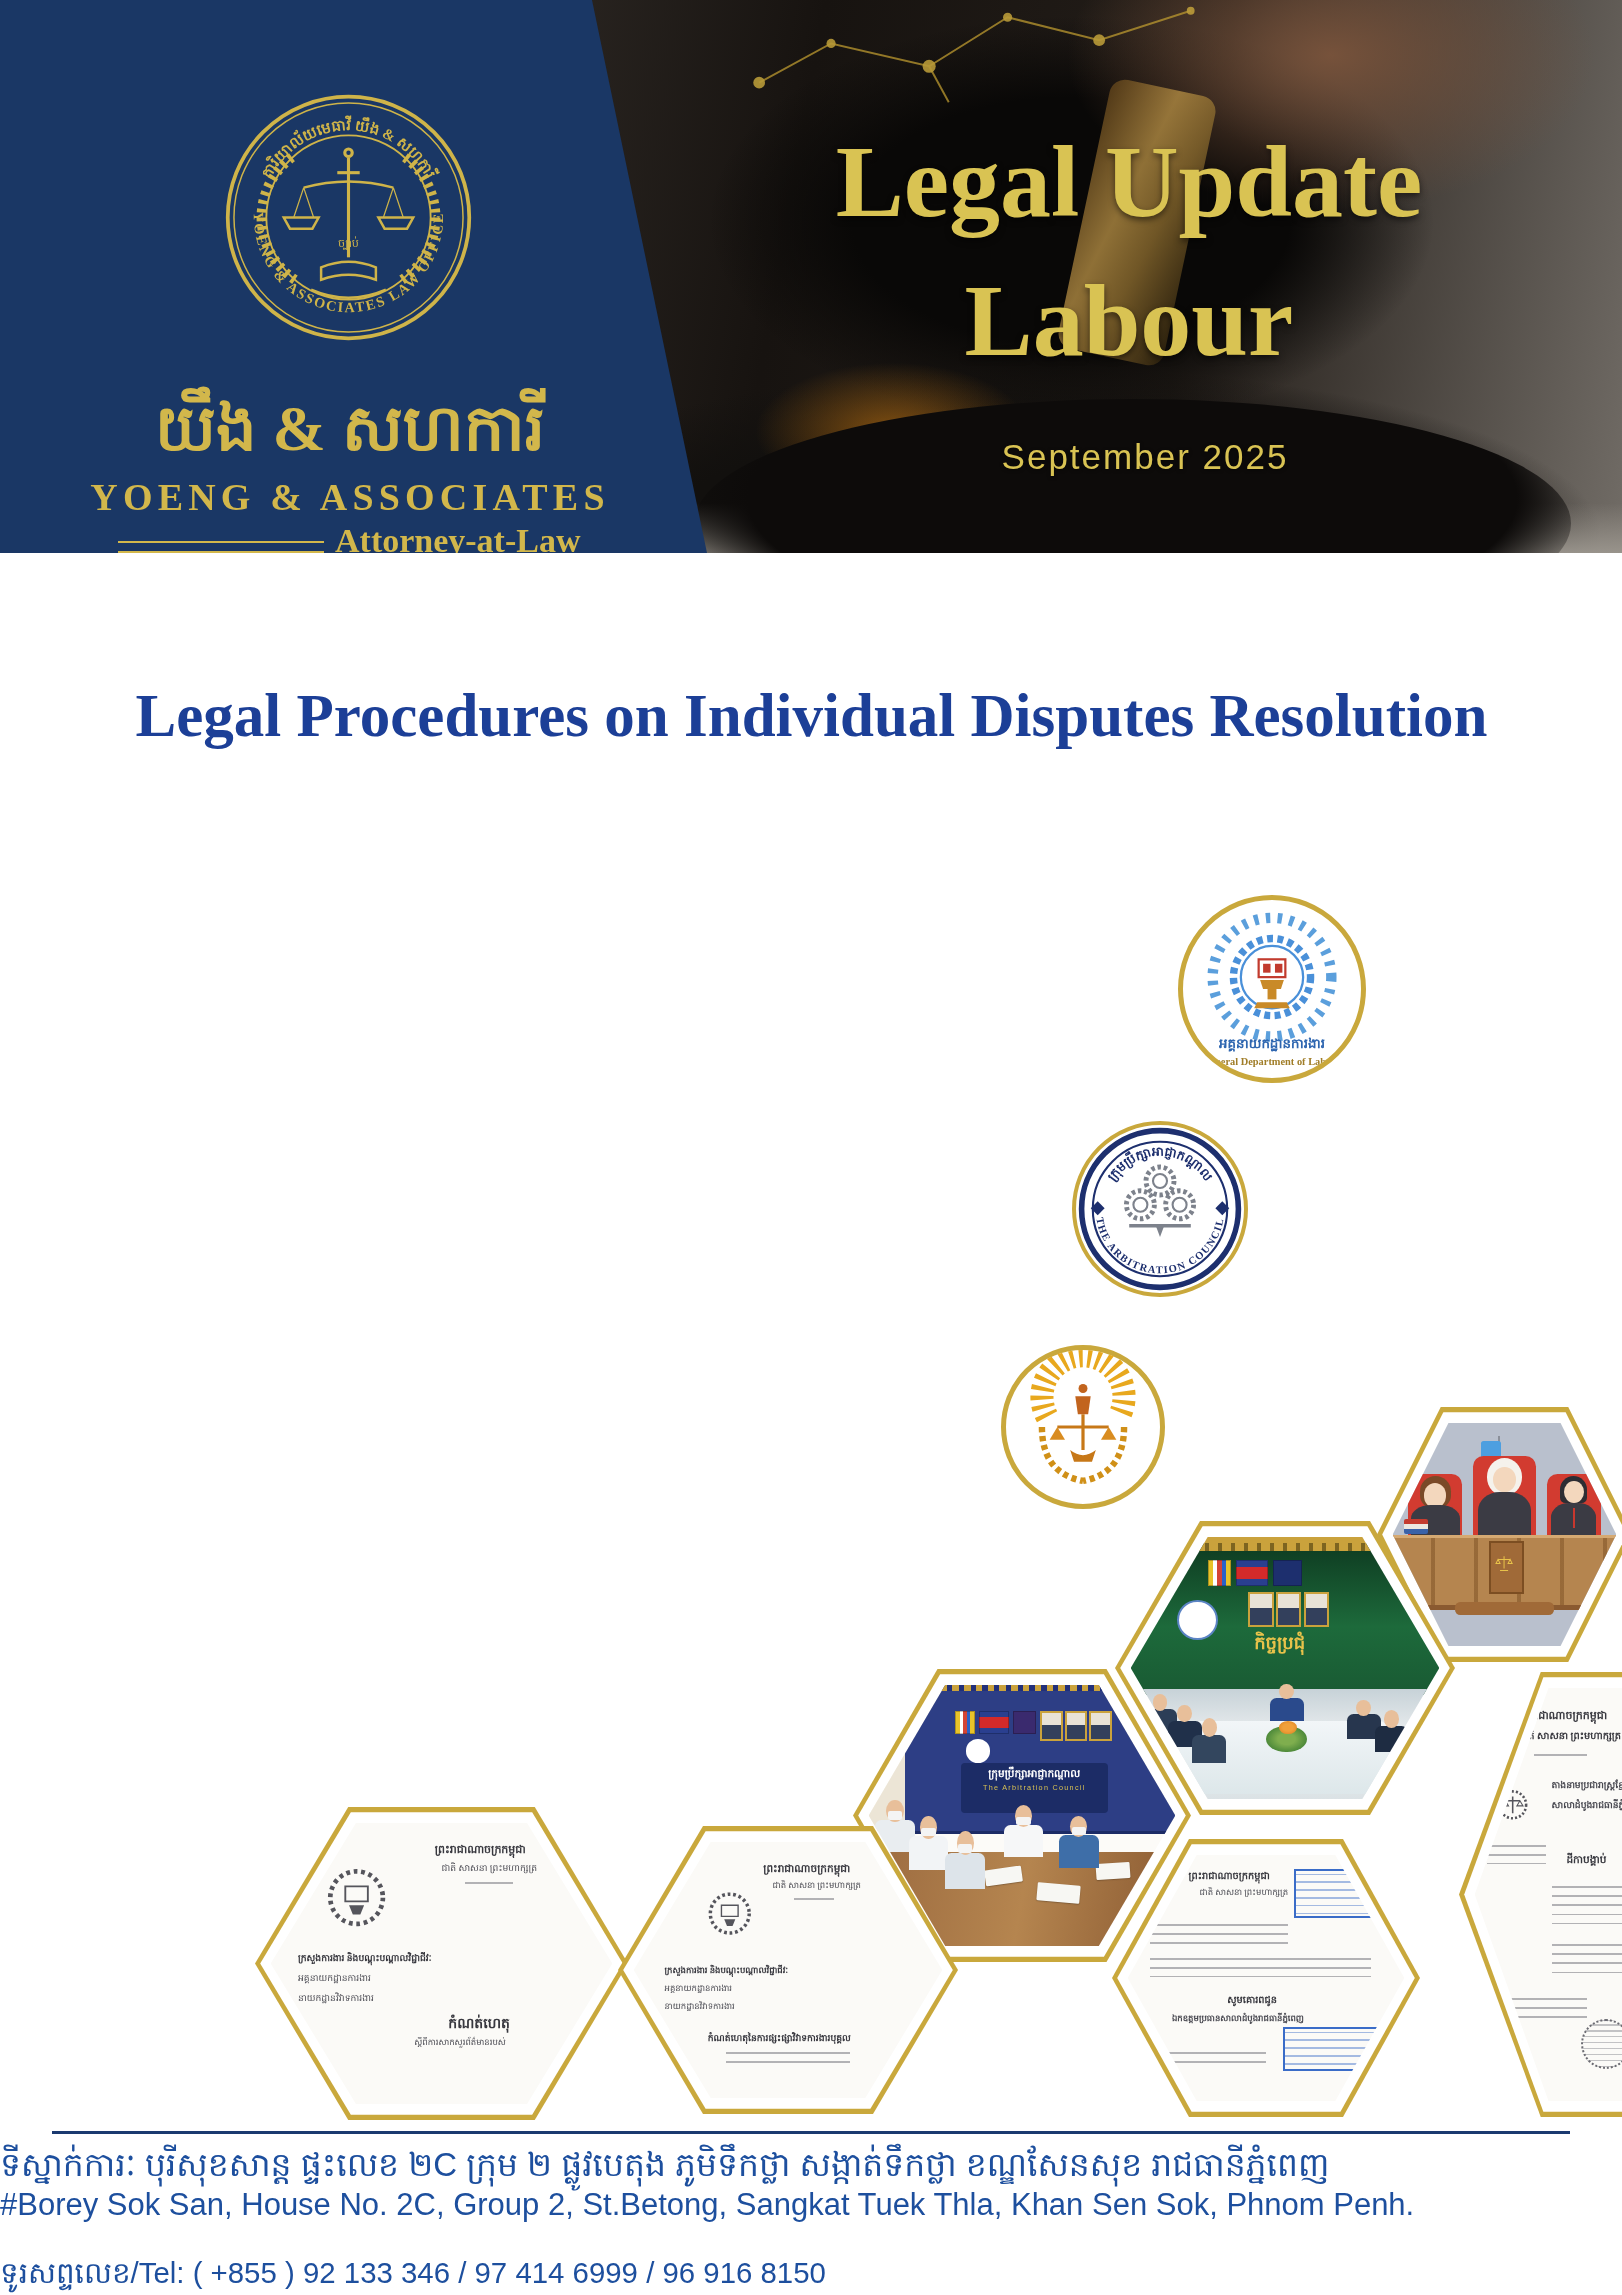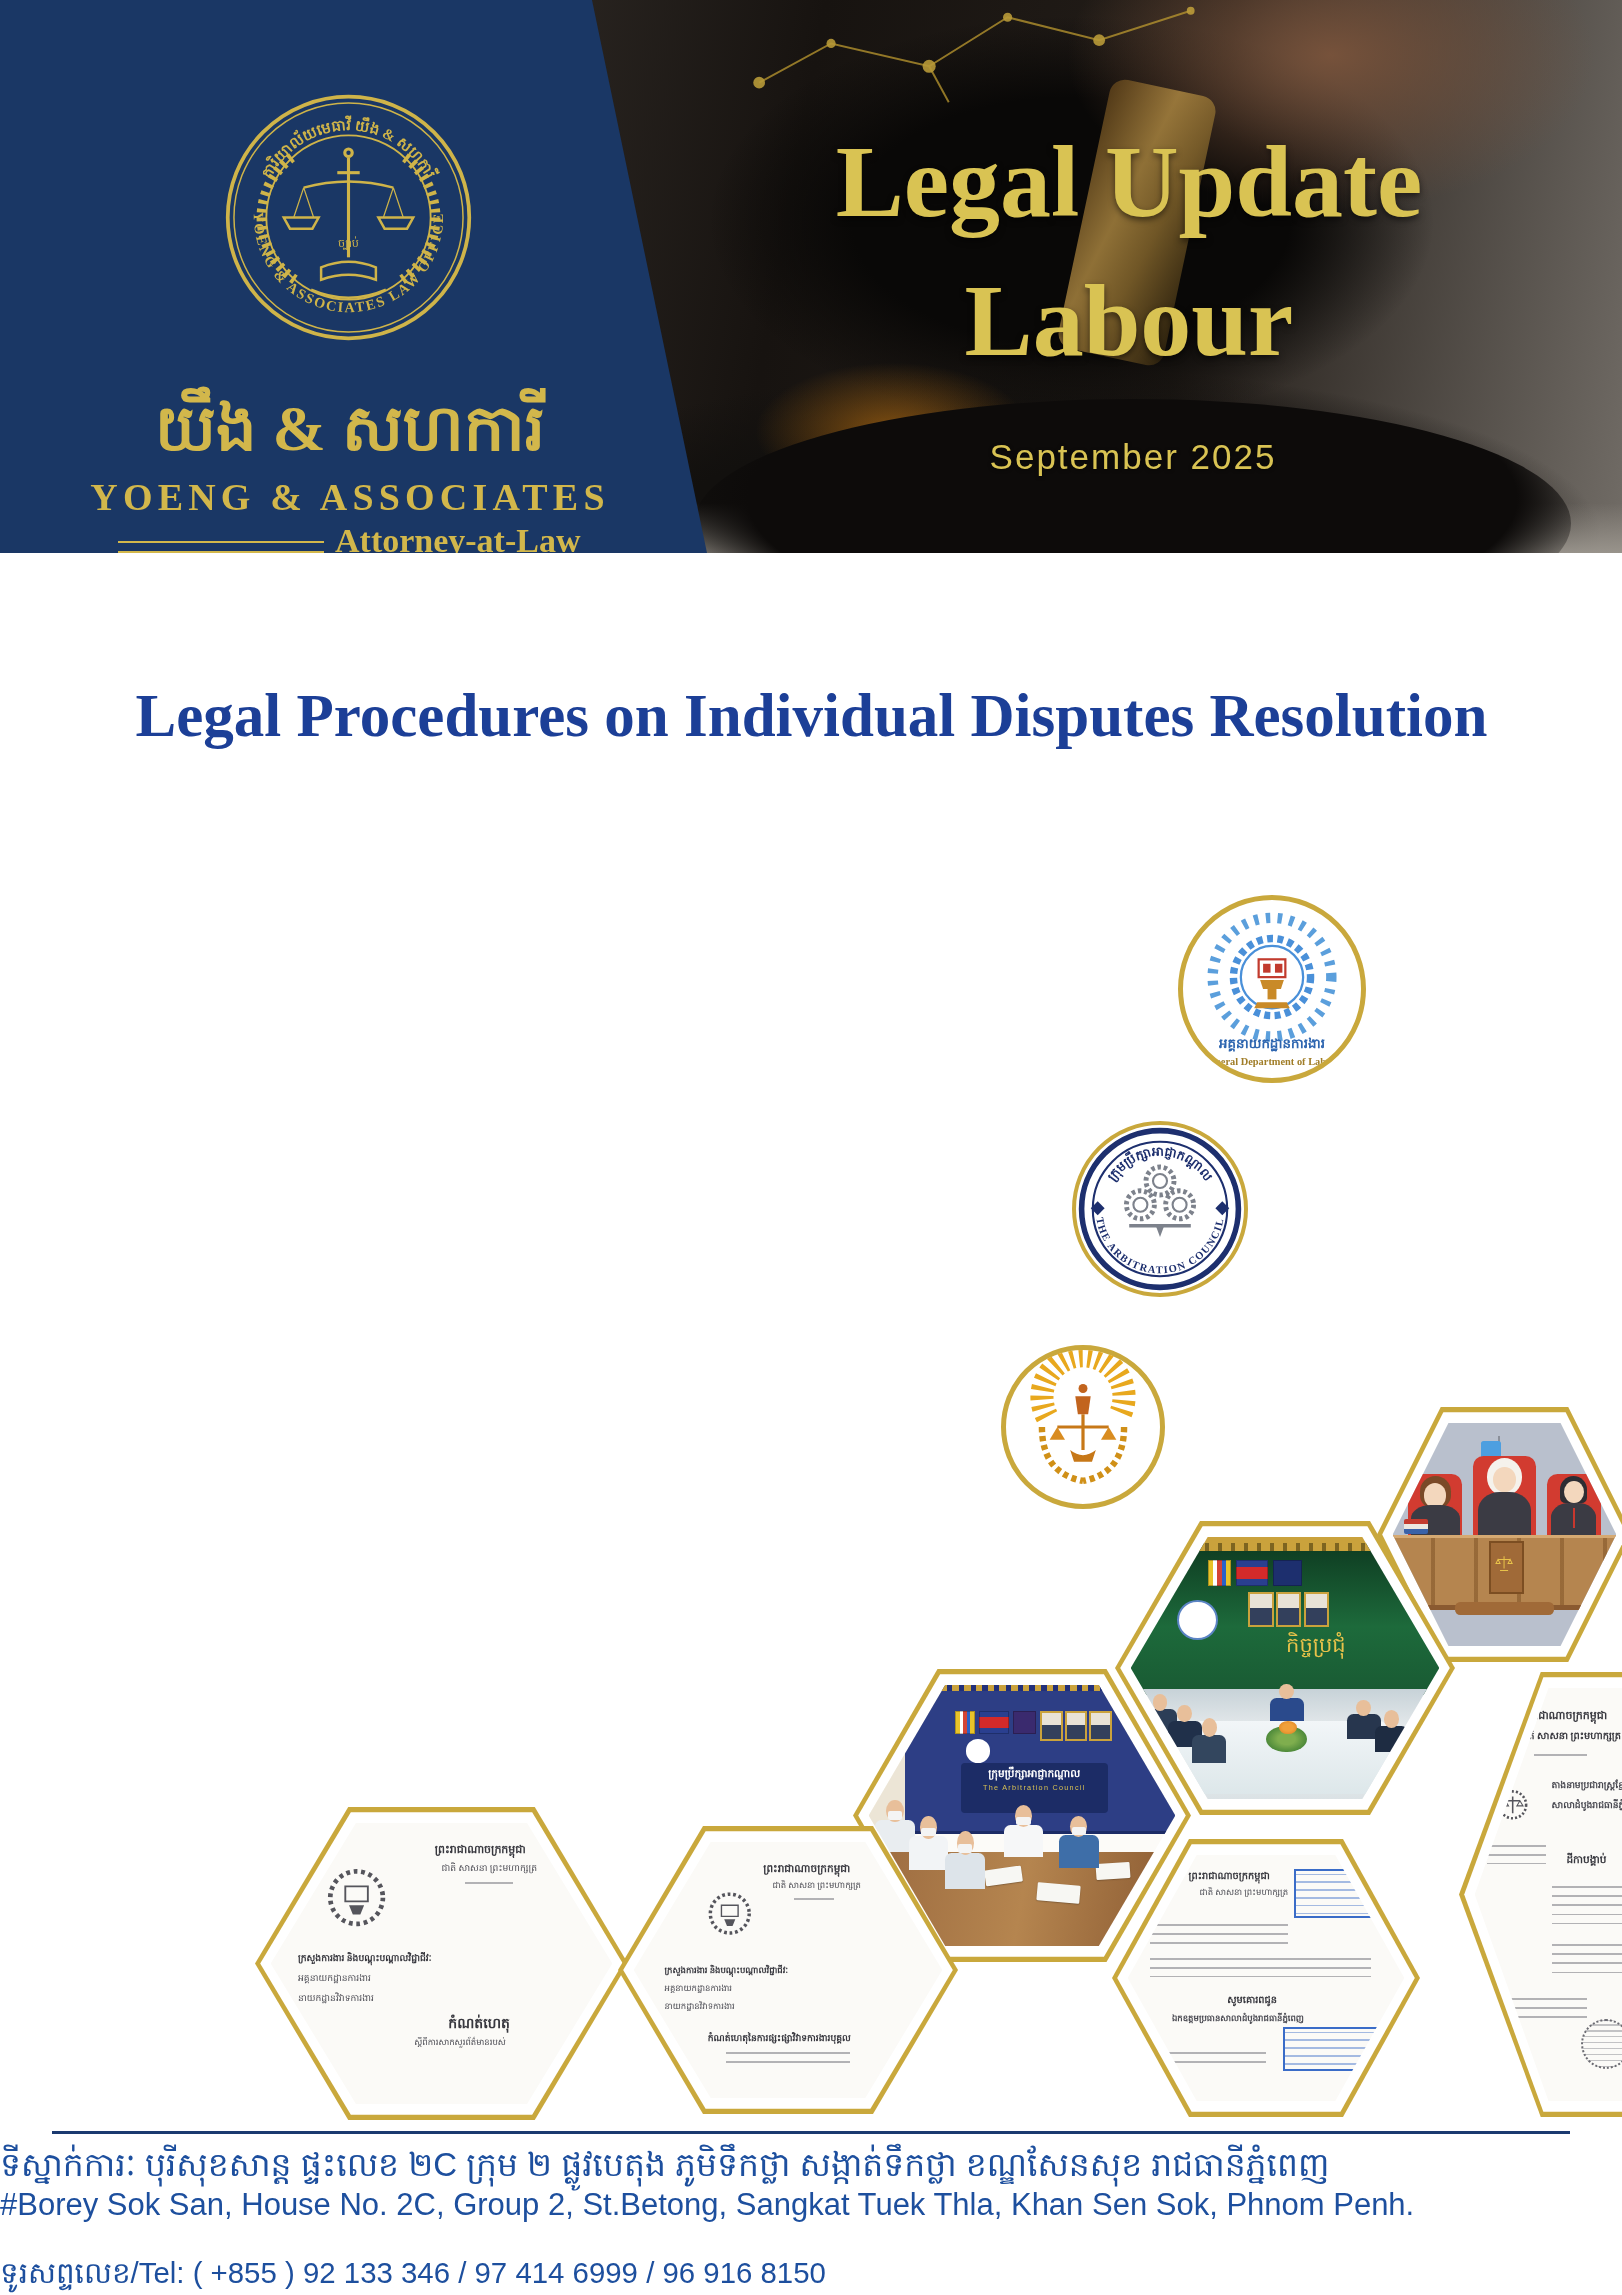--- a/index.html
+++ b/index.html
@@ -20,21 +20,21 @@
     transform:rotate(12deg);opacity:.8;
     background:linear-gradient(105deg,#5e4119 0%,#b08a42 38%,#8a6a2e 62%,#32250e 100%);}
   .soundblock{position:absolute;left:694px;top:399px;width:877px;height:249px;border-radius:50%;
     background:radial-gradient(ellipse at 50% 40%, #0d0b0a 0 62%, rgba(13,11,10,0) 78%);}
   .molecule{position:absolute;left:733px;top:3.9px;width:510px;height:105px;opacity:.9;}
   .h-titles{position:absolute;left:779px;top:0;width:700px;text-align:center;color:#d9c353;}
   .lg1{position:absolute;left:0;top:123px;width:100%;font-size:102px;font-weight:bold;
        text-shadow:0 2.6px 6.5px rgba(0,0,0,.55);}
   .lg2{position:absolute;left:0;top:262px;width:100%;font-size:102px;font-weight:bold;
        text-shadow:0 2.6px 6.5px rgba(0,0,0,.55);}
-  .lgdate{position:absolute;left:4px;top:437px;width:100%;font-size:35px;letter-spacing:2px;
+  .lgdate{position:absolute;left:16px;top:437px;width:100%;font-size:35px;letter-spacing:2px;
        font-family:"Liberation Sans",sans-serif;text-shadow:0 1.3px 3.9px rgba(0,0,0,.5);}
   .navy{position:absolute;left:0;top:0;width:720px;height:553px;background:#1a3765;
         clip-path:polygon(0 0,592px 0,707px 553px,0 553px);}
   .firm-kh{position:absolute;left:39px;top:387px;width:622px;text-align:center;
         font-size:64px;font-weight:bold;color:#d2b74b;}
   .firm-en{position:absolute;left:39px;top:475px;width:622px;text-align:center;
         font-size:38px;font-weight:bold;color:#d2b74b;letter-spacing:5.2px;}
   .att-lines{position:absolute;left:118px;top:541px;width:206px;height:7.9px;
         border-top:2.6px solid #d2b74b;border-bottom:2.6px solid #d2b74b;}
   .att-text{position:absolute;left:335px;top:522px;width:281px;font-size:34px;font-weight:bold;color:#d2b74b;}
@@ -83,21 +83,21 @@
        background:linear-gradient(#c43c30 0 33%,#ece8e0 33% 66%,#3a62a8 66% 100%);border-radius:2px;}
   
   .gw-top{position:absolute;left:0;top:0;width:100%;height:58%;
        background:linear-gradient(#0e3b21,#1d6a3b 55%,#195a33);
        border-top:6.5px solid #caa23c;}
   .gw-trim{position:absolute;left:0;top:0;width:100%;height:7.9px;
        background:repeating-linear-gradient(90deg,#caa23c 0 9.2px,#7c6420 9.2px 13px);}
   .gw-flag{position:absolute;border:1.3px solid rgba(0,0,0,.25);}
   .gw-port{position:absolute;border:2px solid #caa23c;background:linear-gradient(#e8e2d6 0 45%,#33405c 45% 100%);}
   .gw-emb{position:absolute;border-radius:50%;background:#fff;border:2.6px solid #5b84c4;}
-  .gw-kh{position:absolute;left:40%;top:36%;width:40%;text-align:center;font-size:21px;font-weight:normal;color:#e8c24a;}
+  .gw-kh{position:absolute;left:40%;top:36%;width:40%;font-size:18px;font-weight:bold;color:#e8c24a;}
   .gw-low{position:absolute;left:0;top:58%;width:100%;height:42%;
        background:linear-gradient(#c7d2d8,#edf0f1 45%,#dbe2e5);}
   .gw-table{position:absolute;left:16%;top:70%;width:68%;height:28%;border-radius:11.8px;
        background:linear-gradient(#f2f6f8,#dde7ea);}
   .flower{position:absolute;border-radius:50%;}
   .person{position:absolute;}
   .person .pb{position:absolute;left:0;bottom:0;width:100%;height:62%;border-radius:6.5px 6.5px 0 0;}
   .person .ph{position:absolute;left:28%;top:0;width:44%;height:42%;border-radius:50%;background:#e8bf9a;}
   .person .pm{position:absolute;left:32%;top:22%;width:36%;height:16%;background:#f4f4f4;border-radius:2px;}
   

